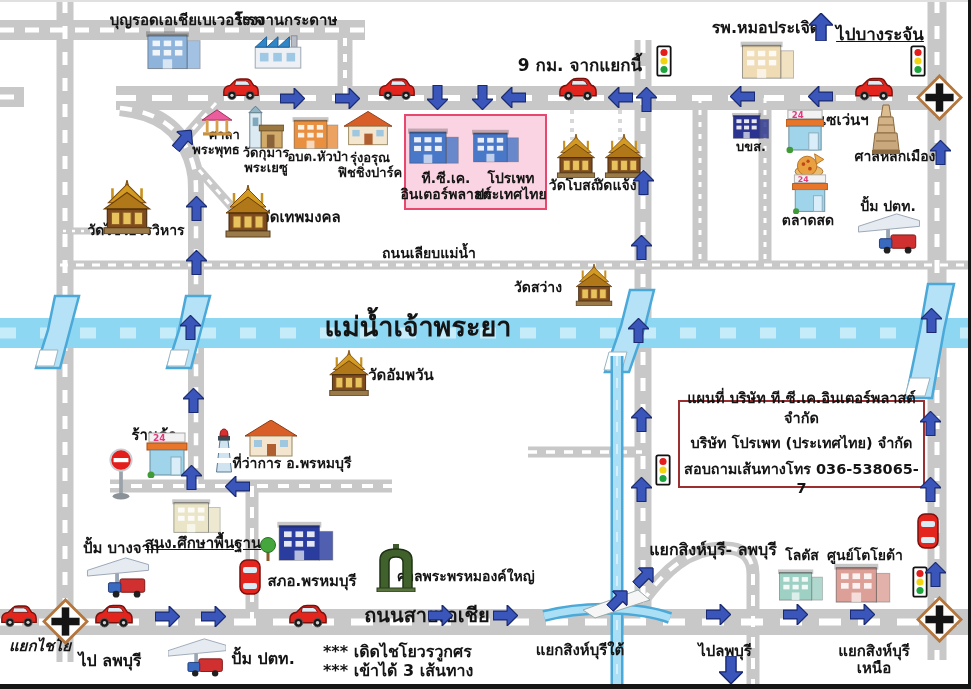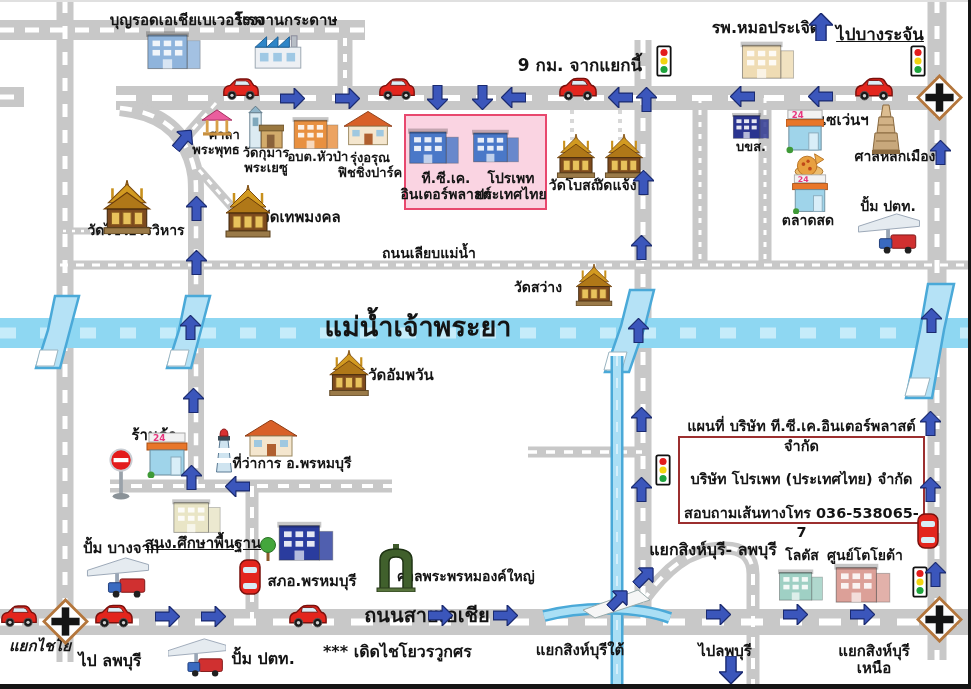--- a/index.html
+++ b/index.html
@@ -8,21 +8,21 @@
   #roads{position:absolute;left:0;top:0;}
   .lbl{position:absolute;transform:translateX(-50%);text-align:center;font-weight:bold;
        color:#141414;white-space:pre-line;line-height:1.12;}
   .lbl.left{transform:none;text-align:left;}
   .ic{position:absolute;}
   .ar{position:absolute;}
   #pinkbox{position:absolute;left:404px;top:114px;width:143px;height:96px;
            background:#fad4e2;border:2px solid #e8486e;box-sizing:border-box;}
   #infobox{position:absolute;left:678px;top:400px;width:247px;height:88px;background:#ffffff;
            border:2.5px solid #9c2f2f;box-sizing:border-box;display:flex;flex-direction:column;
-           justify-content:center;gap:14px;padding:2px 4px;margin-top:36px;}
+           justify-content:center;gap:6px;padding:2px 4px;}
   #infobox div{font-size:14.5px;font-weight:bold;color:#141414;text-align:center;line-height:1.35;}
   .edge-bottom{position:absolute;left:0;bottom:0;width:100%;height:5px;background:#151515;}
   .edge-right{position:absolute;right:0;top:0;width:3px;height:100%;background:#151515;}
   .edge-top{position:absolute;left:0;top:0;width:100%;height:2px;background:#e0e0e0;}
 </style>
 </head>
 <body>
 
 <div id="stage">
 
@@ -294,20 +294,21 @@
     <div class="lbl" style="left: 312px; top: 573px; font-size: 15px;">สภอ.พรหมบุรี</div>
     <div class="lbl" style="left: 466px; top: 569px; font-size: 14px;">ศาลพระพรหมองค์ใหญ่</div>
     <div class="lbl" style="left: 713px; top: 541px; font-size: 16px;">แยกสิงห์บุรี- ลพบุรี</div>
     <div class="lbl" style="left: 802px; top: 548px; font-size: 14px;">โลตัส</div>
     <div class="lbl" style="left: 865px; top: 548px; font-size: 14px; text-align: right;">ศูนย์โตโยต้า</div>
     <div class="lbl" style="left: 427px; top: 604px; font-size: 20px;">ถนนสายเอเชีย</div>
     <div class="lbl" style="left: 40px; top: 638px; font-size: 15px; font-style: italic;">แยกไชโย</div>
     <div class="lbl" style="left: 110px; top: 652px; font-size: 16px;">ไป ลพบุรี</div>
     <div class="lbl" style="left: 263px; top: 650px; font-size: 16px;">ปั้ม ปตท.</div>
     <div class="lbl left" style="left: 323px; top: 643px; font-size: 16px;">*** เดิดไชโยวรวูกศร</div>
+    <div class="lbl left" style="left: 323px; top: 662px; font-size: 16px;">*** เข้าได้ 3 เส้นทาง</div>
     <div class="lbl" style="left: 580px; top: 642px; font-size: 15px;">แยกสิงห์บุรีใต้</div>
     <div class="lbl" style="left: 725px; top: 643px; font-size: 15px;">ไปลพบุรี</div>
     <div class="lbl" style="left: 874px; top: 643px; font-size: 15px;">แยกสิงห์บุรีเหนือ</div>
     <div class="ic" style="left: 146px; top: 26px; width: 56px; height: 46px; color: rgb(143, 180, 220);"><svg width="56" height="46">
         <use href="#sym-bldg"></use>
       </svg></div>
     <div class="ic" style="left: 252px; top: 32px; width: 52px; height: 38px;"><svg width="52" height="38">
         <use href="#sym-factory"></use>
       </svg></div>
     <div class="ic" style="left: 736px; top: 38px; width: 64px; height: 42px; color: rgb(239, 220, 180);"><svg width="64" height="42">

